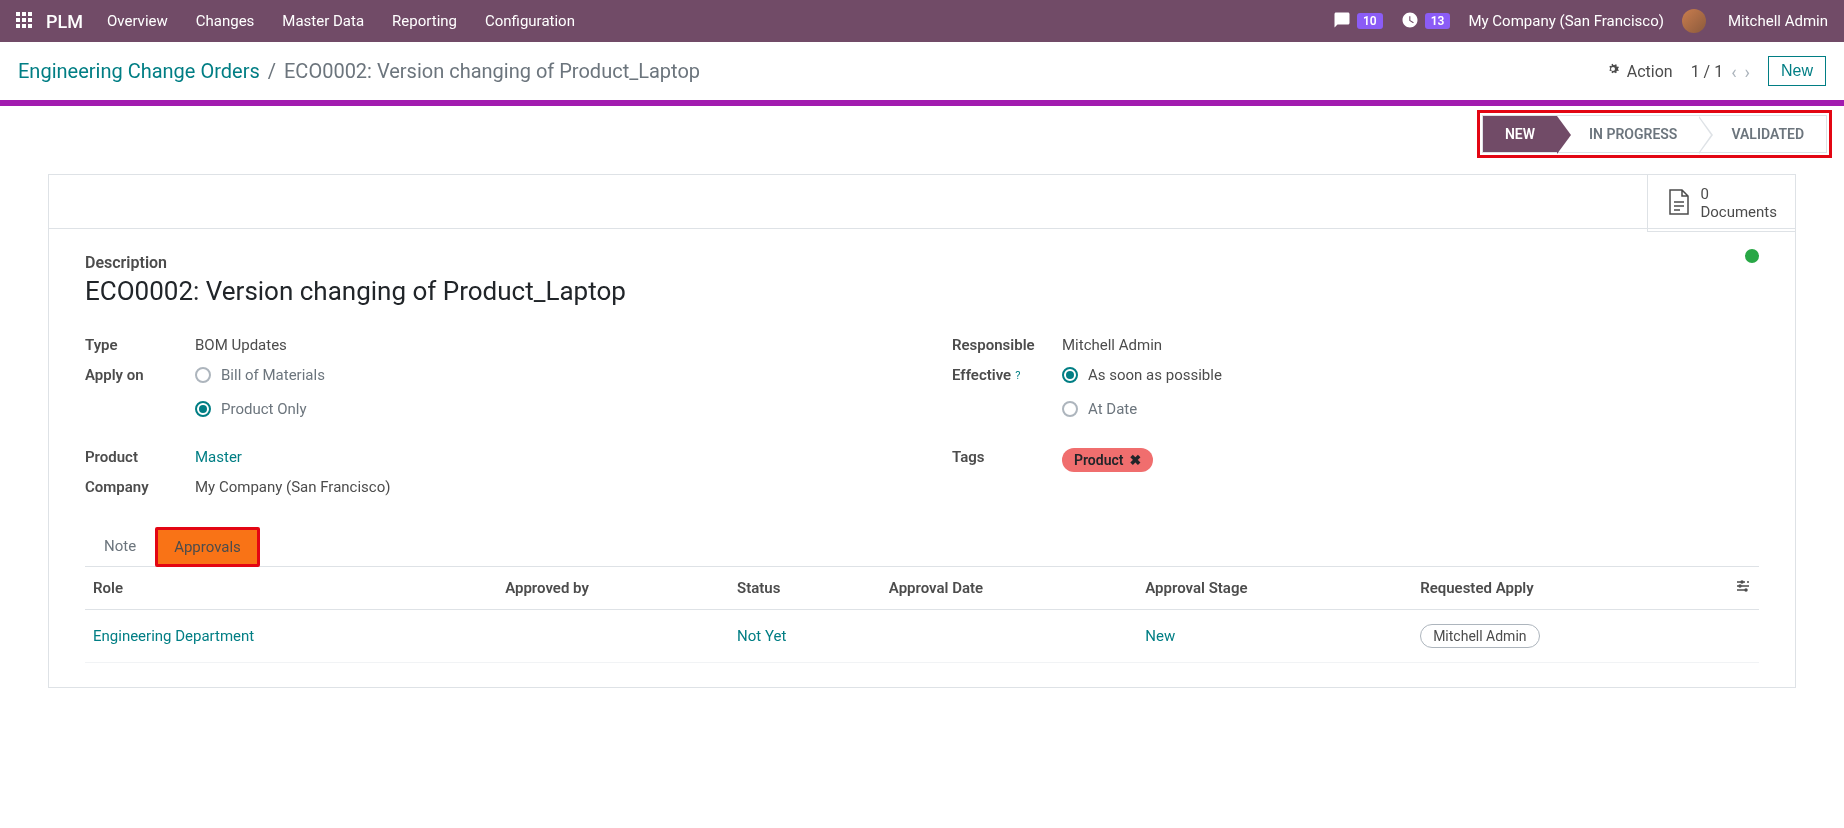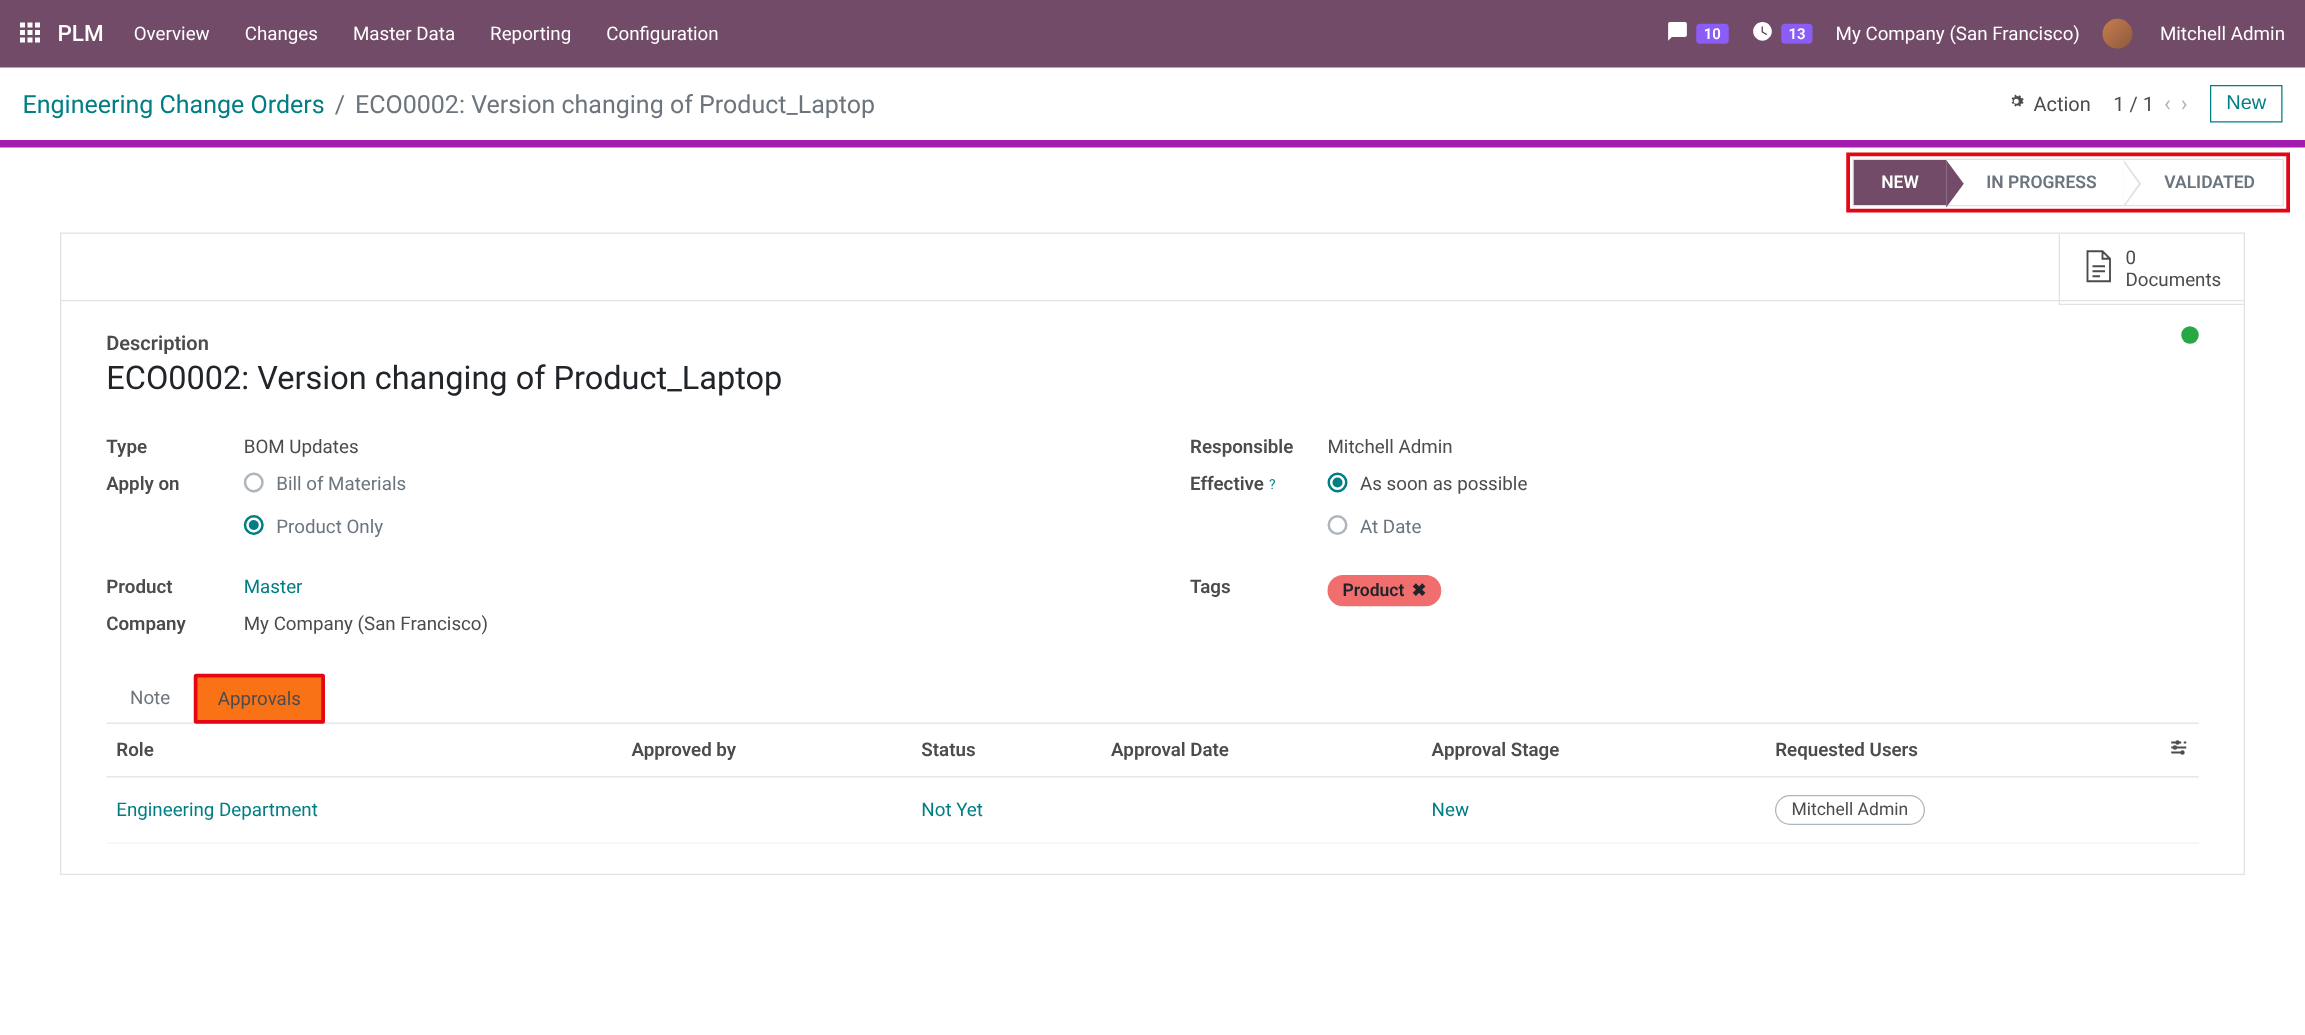--- a/index.html
+++ b/index.html
@@ -1,19 +1,19 @@
 <!DOCTYPE html>
 <html><head>
 <meta charset="utf-8">
 <style>
 * { box-sizing: border-box; margin: 0; padding: 0; }
 body { font-family: -apple-system, BlinkMacSystemFont, "Segoe UI", Roboto, sans-serif; font-size: 14px; color: #4c4c4c; background: #fff; }
 
 
-.topbar { background: #714B67; color: #fff; height: 54px; display: flex; align-items: center; padding: 0 16px; }
+.topbar { background: #714B67; color: #fff; height: 42px; display: flex; align-items: center; padding: 0 16px; }
 .app-grid { width: 18px; height: 18px; margin-right: 12px; display: grid; grid-template-columns: repeat(3,4px); grid-template-rows: repeat(3,4px); gap: 2px; }
 .app-grid span { background: #fff; width: 4px; height: 4px; }
 .app-name { font-size: 18px; font-weight: 500; margin-right: 24px; }
 .nav-items { display: flex; gap: 28px; flex: 1; }
 .nav-item { color: #fff; font-size: 15px; cursor: pointer; }
 .topbar-right { display: flex; align-items: center; gap: 18px; }
 .badge-group { display: flex; align-items: center; gap: 6px; }
 .chat-icon svg, .clock-icon svg { width: 18px; height: 18px; fill: #fff; }
 .count-badge { background: #8b5cf6; color: #fff; padding: 1px 6px; border-radius: 3px; font-size: 12px; font-weight: 600; }
 .company-name { font-size: 15px; }
@@ -60,21 +60,21 @@
 
 .field-grid { display: grid; grid-template-columns: 1fr 1fr; gap: 0 60px; }
 .field-col { display: flex; flex-direction: column; }
 .field-row { display: flex; align-items: flex-start; padding: 6px 0; }
 .field-label { width: 110px; color: #4c4c4c; font-weight: 600; font-size: 15px; flex-shrink: 0; }
 .field-label.with-help { display: flex; align-items: center; gap: 4px; }
 .help-q { color: #017e84; font-size: 11px; font-weight: 400; cursor: pointer; }
 .field-value { color: #4c4c4c; font-size: 15px; }
 .field-value.link { color: #017e84; cursor: pointer; }
 .radio-group { display: flex; flex-direction: column; gap: 16px; }
-.radio-item { display: flex; gap: 10px; color: #6c757d; font-size: 15px; }
+.radio-item { display: flex; align-items: center; gap: 10px; color: #6c757d; font-size: 15px; }
 .radio-circle { width: 16px; height: 16px; border: 2px solid #adb5bd; border-radius: 50%; display: flex; align-items: center; justify-content: center; }
 .radio-circle.checked { border-color: #017e84; }
 .radio-circle.checked::after { content: ""; width: 8px; height: 8px; background: #017e84; border-radius: 50%; }
 .tag-pill { background: #f06e6e; color: #212529; padding: 4px 12px; border-radius: 14px; font-size: 14px; font-weight: 600; display: inline-flex; align-items: center; gap: 6px; }
 .tag-x { font-weight: 700; cursor: pointer; }
 
 
 .tabs-container { margin-top: 24px; }
 .tabs { display: flex; gap: 0; border-bottom: 1px solid #dee2e6; }
 .tab { padding: 10px 18px; border: 1px solid transparent; border-bottom: none; cursor: pointer; font-size: 15px; color: #6c757d; }
@@ -252,21 +252,21 @@
         </div>
 
         <table class="approval-table">
           <thead>
             <tr>
               <th>Role</th>
               <th>Approved by</th>
               <th>Status</th>
               <th>Approval Date</th>
               <th>Approval Stage</th>
-              <th>Requested Users</th>
+              <th>Requested Apply</th>
               <th class="settings-th"><span class="slider-icon"><svg viewBox="0 0 16 14">
                       <path d="M2 3h8m2 0h2M6 3a1 1 0 102 0 1 1 0 00-2 0zM2 7h2m2 0h8M4 7a1 1 0 102 0 1 1 0 00-2 0zM2 11h10m2 0h0M10 11a1 1 0 102 0 1 1 0 00-2 0z" stroke="#4c4c4c" stroke-width="1.5" fill="none"></path>
                     </svg></span></th>
             </tr>
           </thead>
           <tbody>
             <tr>
               <td class="link">Engineering Department</td>
               <td></td>
               <td class="link">Not Yet</td>

